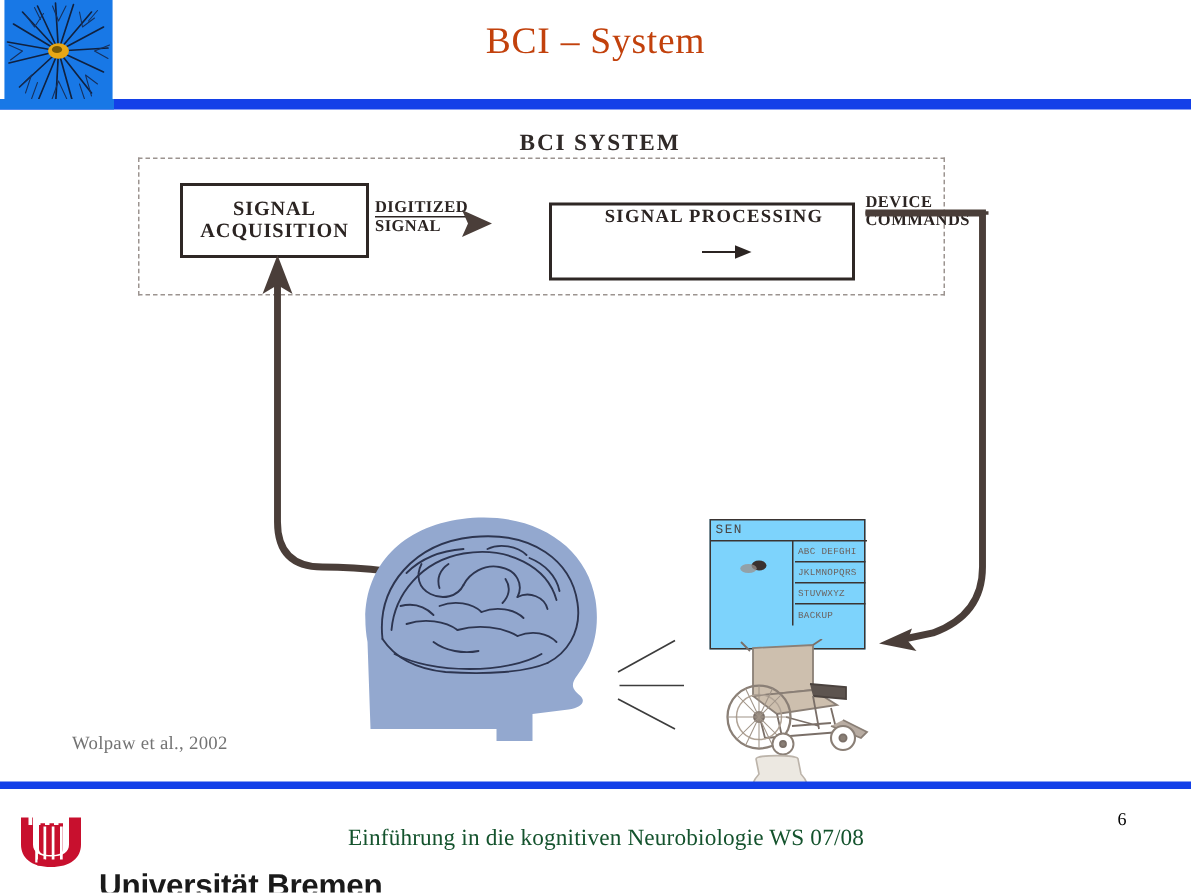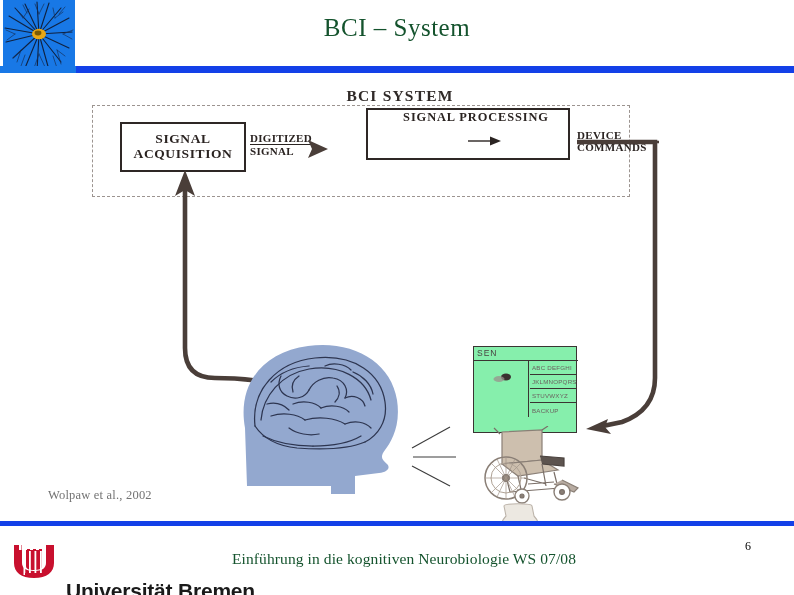--- a/index.html
+++ b/index.html
@@ -29,21 +29,21 @@
     overflow: hidden;
   }
   #neuron-logo svg { display: block; }
   #slide-title {
     position: absolute;
     left: 0; top: 14px;
     width: 794px;
     text-align: center;
     font-family: "Liberation Serif", serif;
     font-size: 25px;
-    color: #14532d;
+    color: #c2410c;
     letter-spacing: 0.5px;
   }
   #header-rule {
     position: absolute;
     left: 0; top: 66px;
     width: 794px; height: 7px;
     background: #1340E8;
   }
   #header-rule-gap {
     position: absolute;
@@ -92,21 +92,21 @@
     color: #2b2422;
     line-height: 1.08;
   }
   #blk-signal-acquisition {
     left: 120px; top: 44px;
     width: 126px; height: 50px;
     font-size: 13.5px;
     letter-spacing: 0.6px;
   }
   #blk-signal-processing {
-    left: 366px; top: 30px;
+    left: 366px; top: 57px;
     width: 204px; height: 52px;
     justify-content: flex-start;
     padding-top: 1px;
     padding-left: 16px;
   }
   #signal-processing-title {
     font-size: 12.4px;
     letter-spacing: 0.9px;
     font-weight: bold;
   }
@@ -164,22 +164,22 @@
     width: 230px; height: 180px;
   }
 
   
   #speller-device {
     position: absolute;
     left: 473px; top: 268px;
     width: 104px; height: 87px;
     border: 1.6px solid #3a3432;
     box-sizing: border-box;
-    background: #86efac;
-    font-family: Liberation Sans, sans-serif;
+    background: #7dd3fc;
+    font-family: Liberation Mono, monospace;
     color: #5c5450;
   }
   #speller-text {
     position: absolute;
     left: 3px; top: 1px;
     font-size: 8.5px;
     letter-spacing: 1px;
     color: #4a4442;
   }
   #speller-divider-h {

